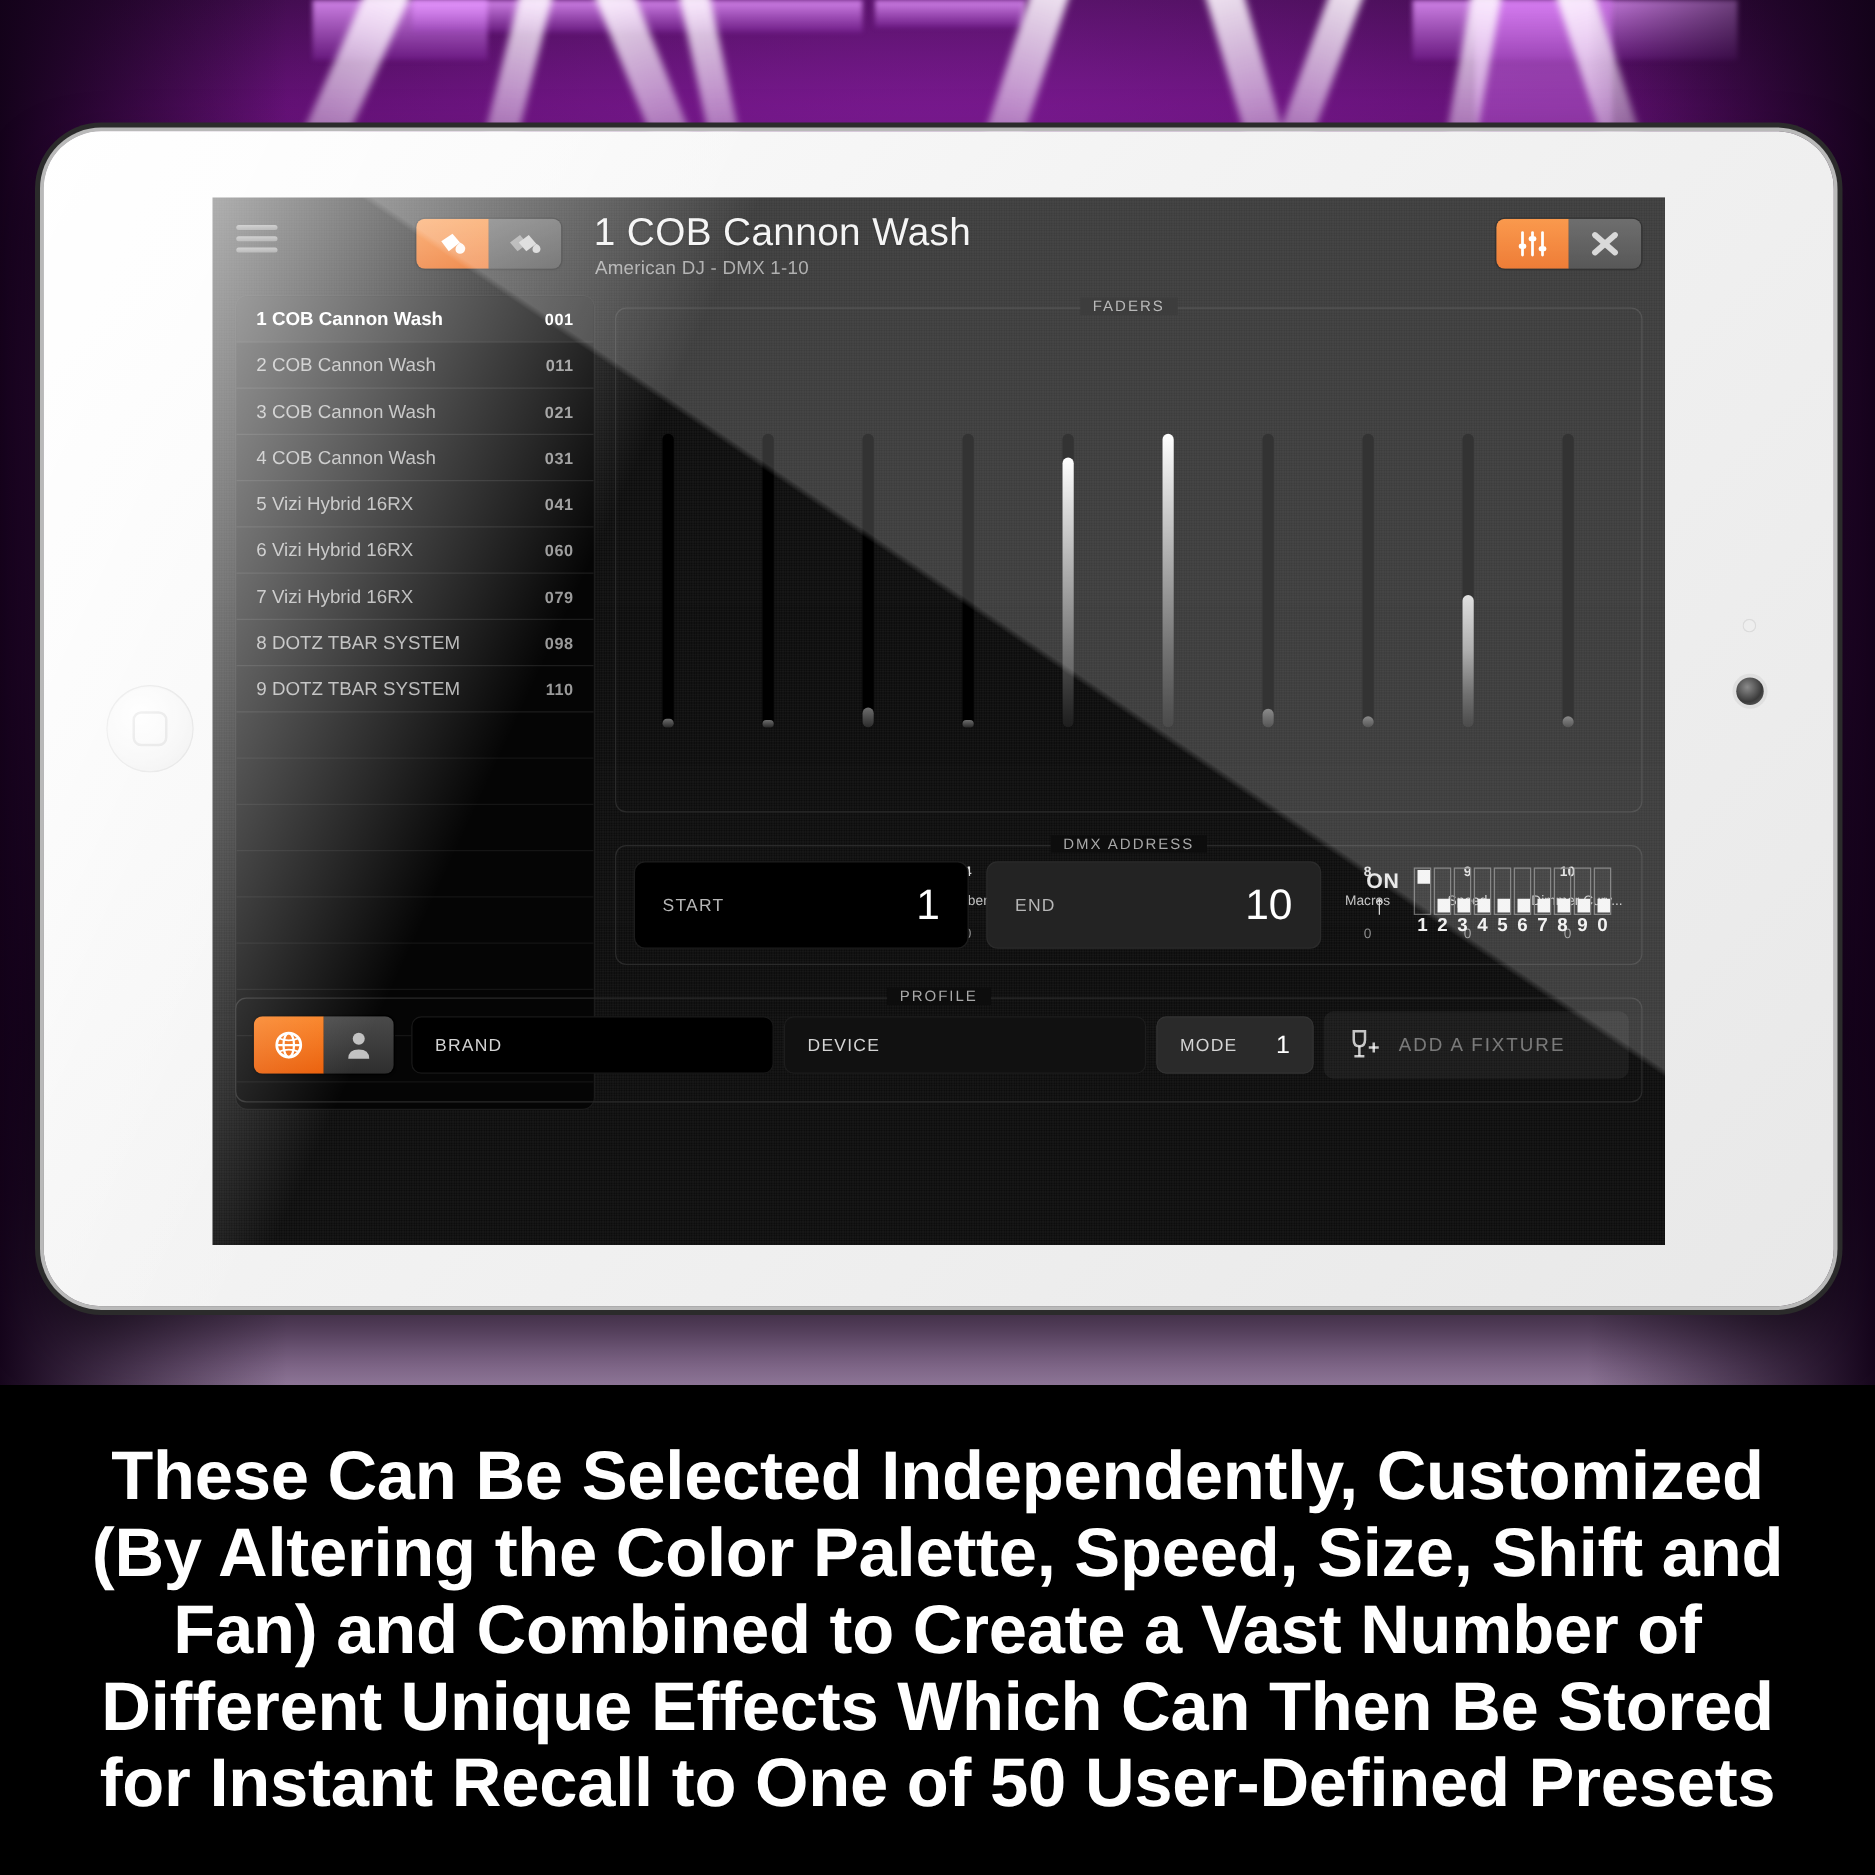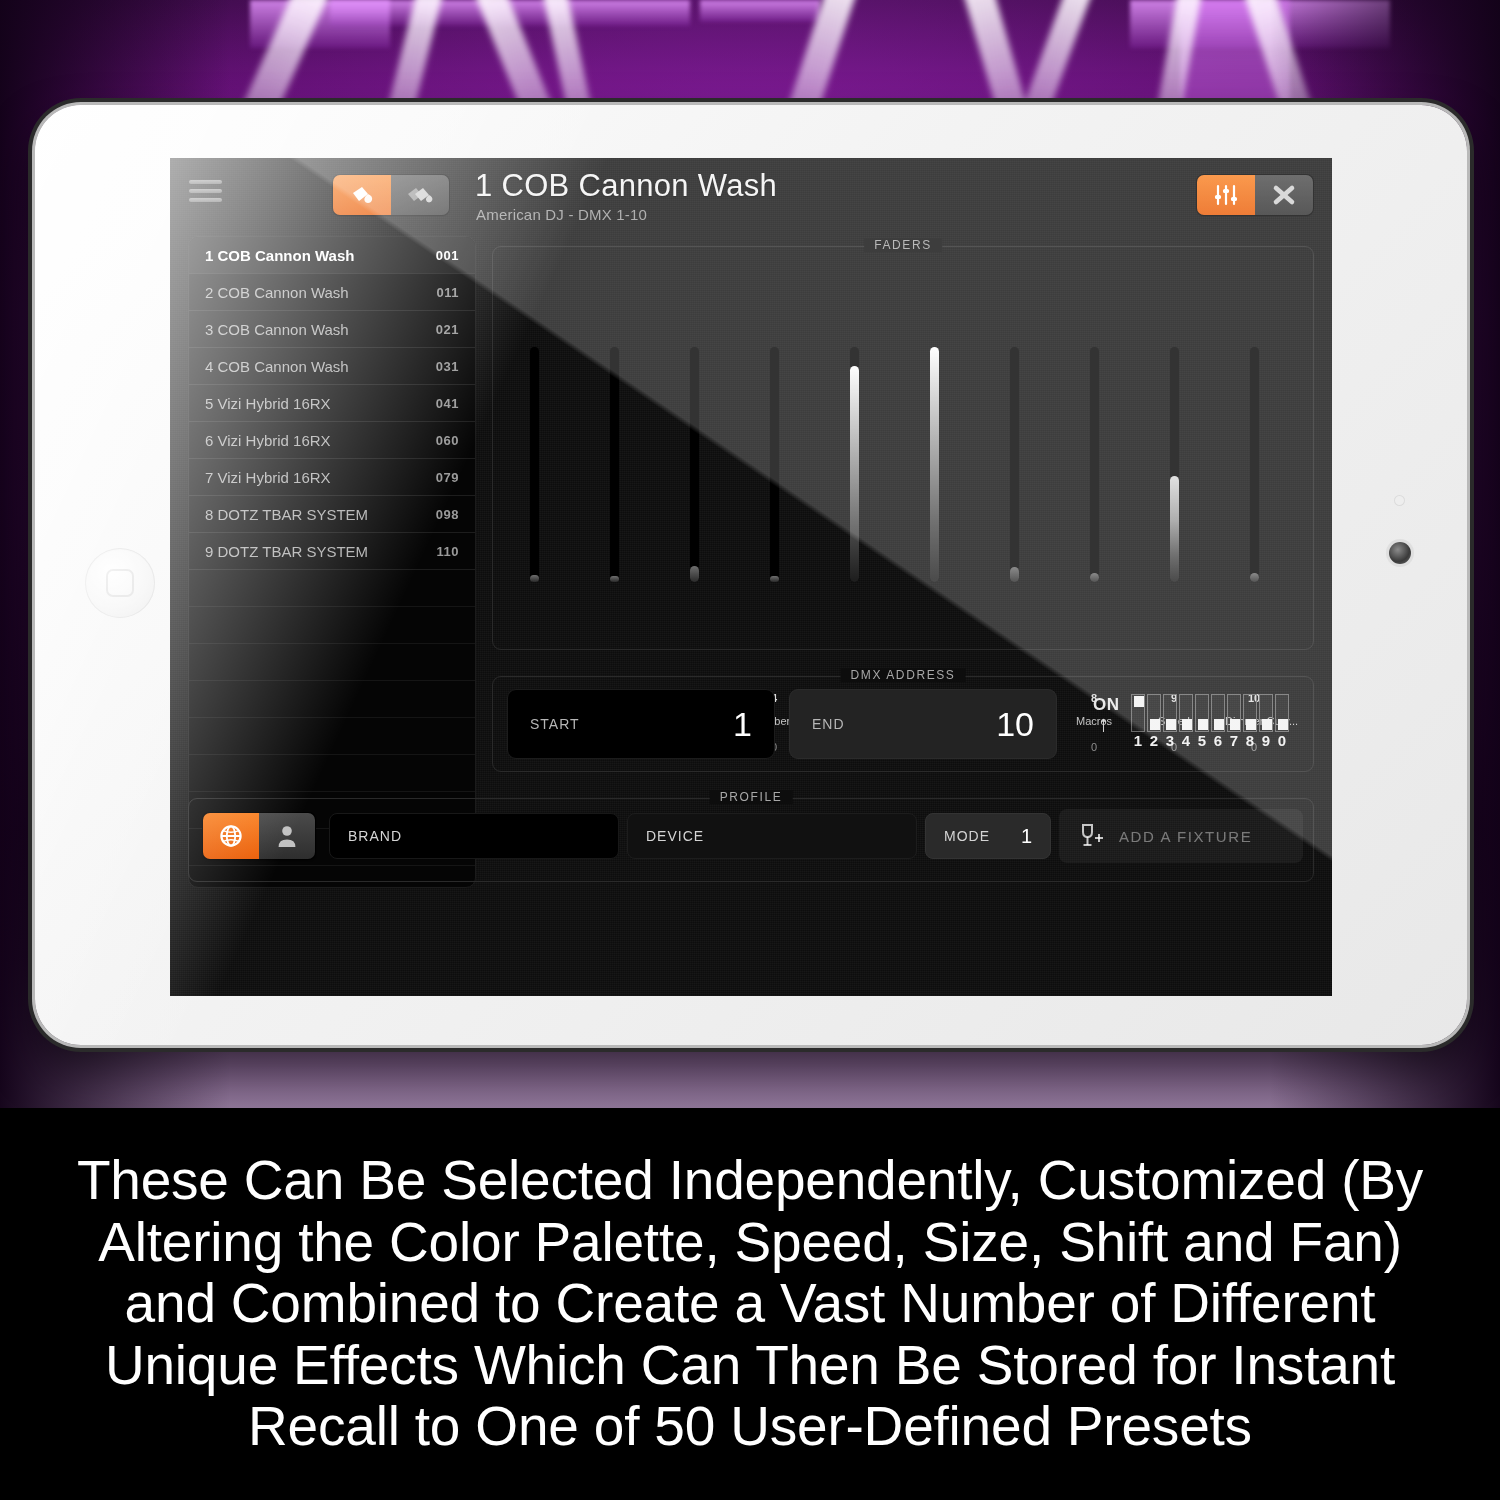--- a/index.html
+++ b/index.html
@@ -145,21 +145,21 @@
   #f-device{left:438px;width:290px;background:#111;border:1px solid #1d1d1d;}
   #f-mode{left:736px;width:126px;background:#2a2a2a;border:1px solid #333;justify-content:space-between;}
   #f-mode .val{font-size:20px;color:#fff;font-weight:400;}
   #addfix{position:absolute;left:870px;top:10px;width:244px;height:54px;border-radius:8px;
     display:flex;align-items:center;gap:12px;padding:0 14px;background:rgba(255,255,255,.05);cursor:pointer;}
   #addfix .lbl{font-size:15px;color:rgba(235,235,235,.45);letter-spacing:1.6px;}
 
   
   #caption{position:absolute;left:0;top:1108px;width:1500px;height:392px;background:#000;
     display:flex;align-items:center;justify-content:center;}
-  #caption p{color:#fff;text-align:center;font-size:55px;line-height:1.12;font-weight:400;
+  #caption p{color:#fff;text-align:center;font-size:55px;line-height:1.12;font-weight:700;
     letter-spacing:-.2px;width:1380px;}
 
   svg{display:block;}
 </style>
 </head>
 <body>
 
 <div id="stage">
 
   <div id="photo">

